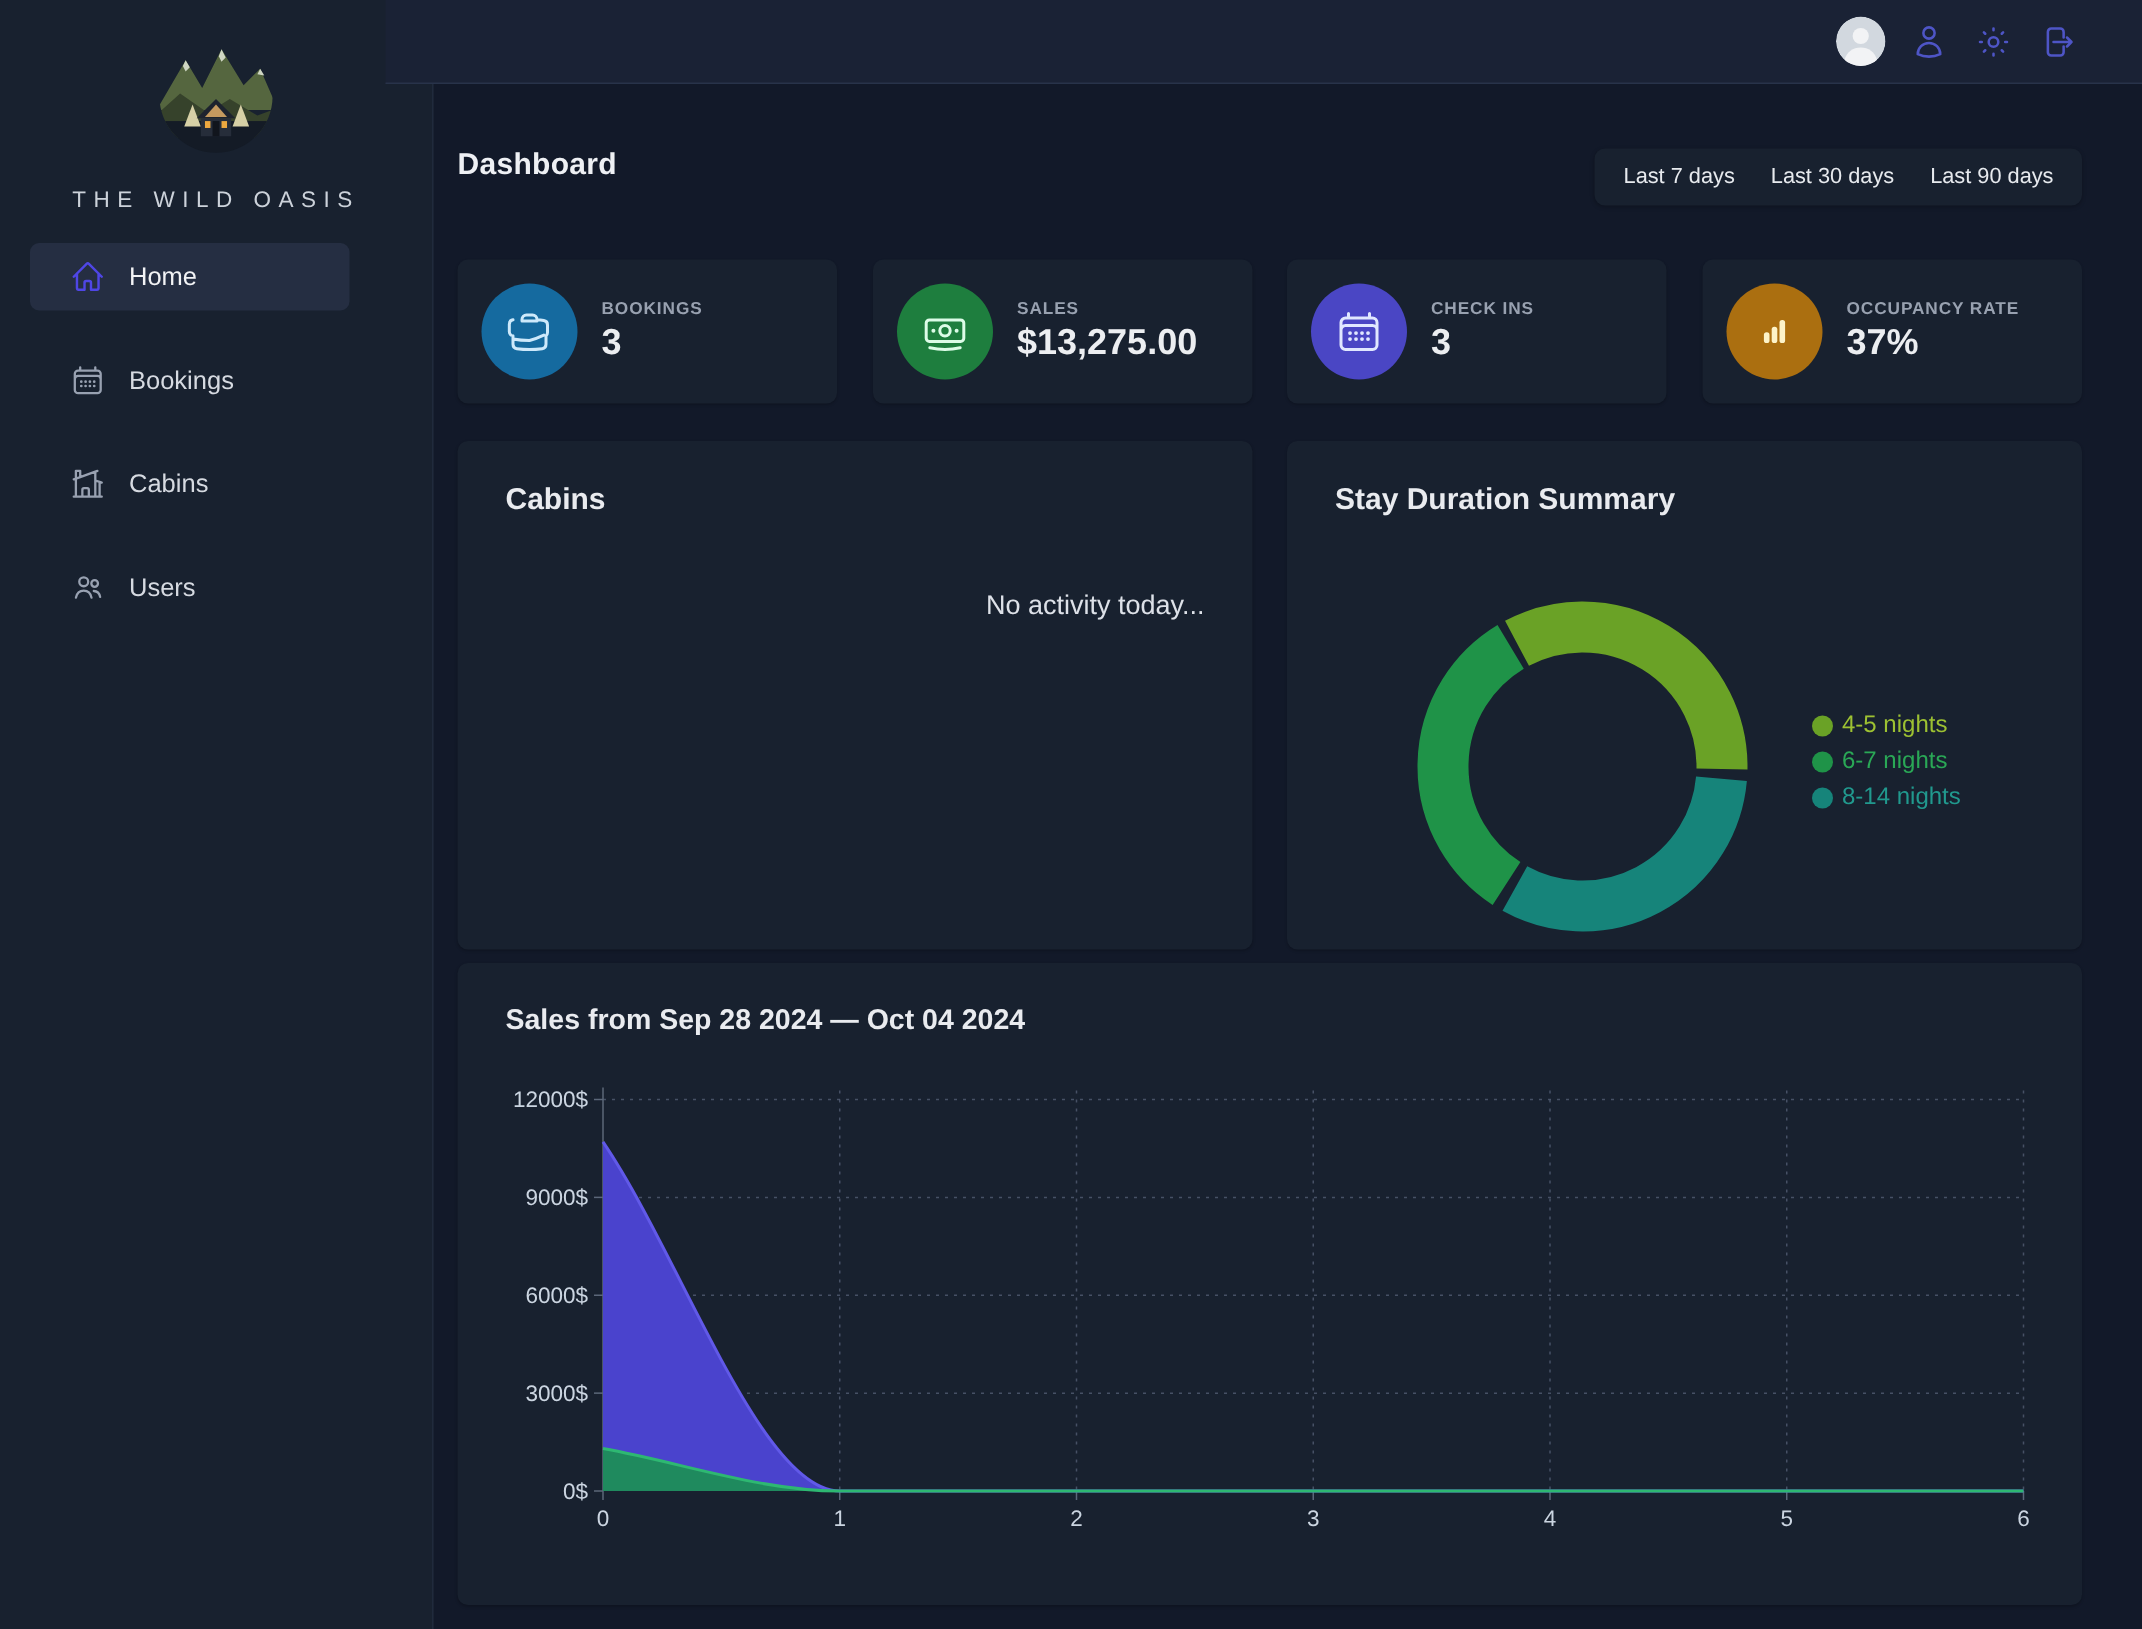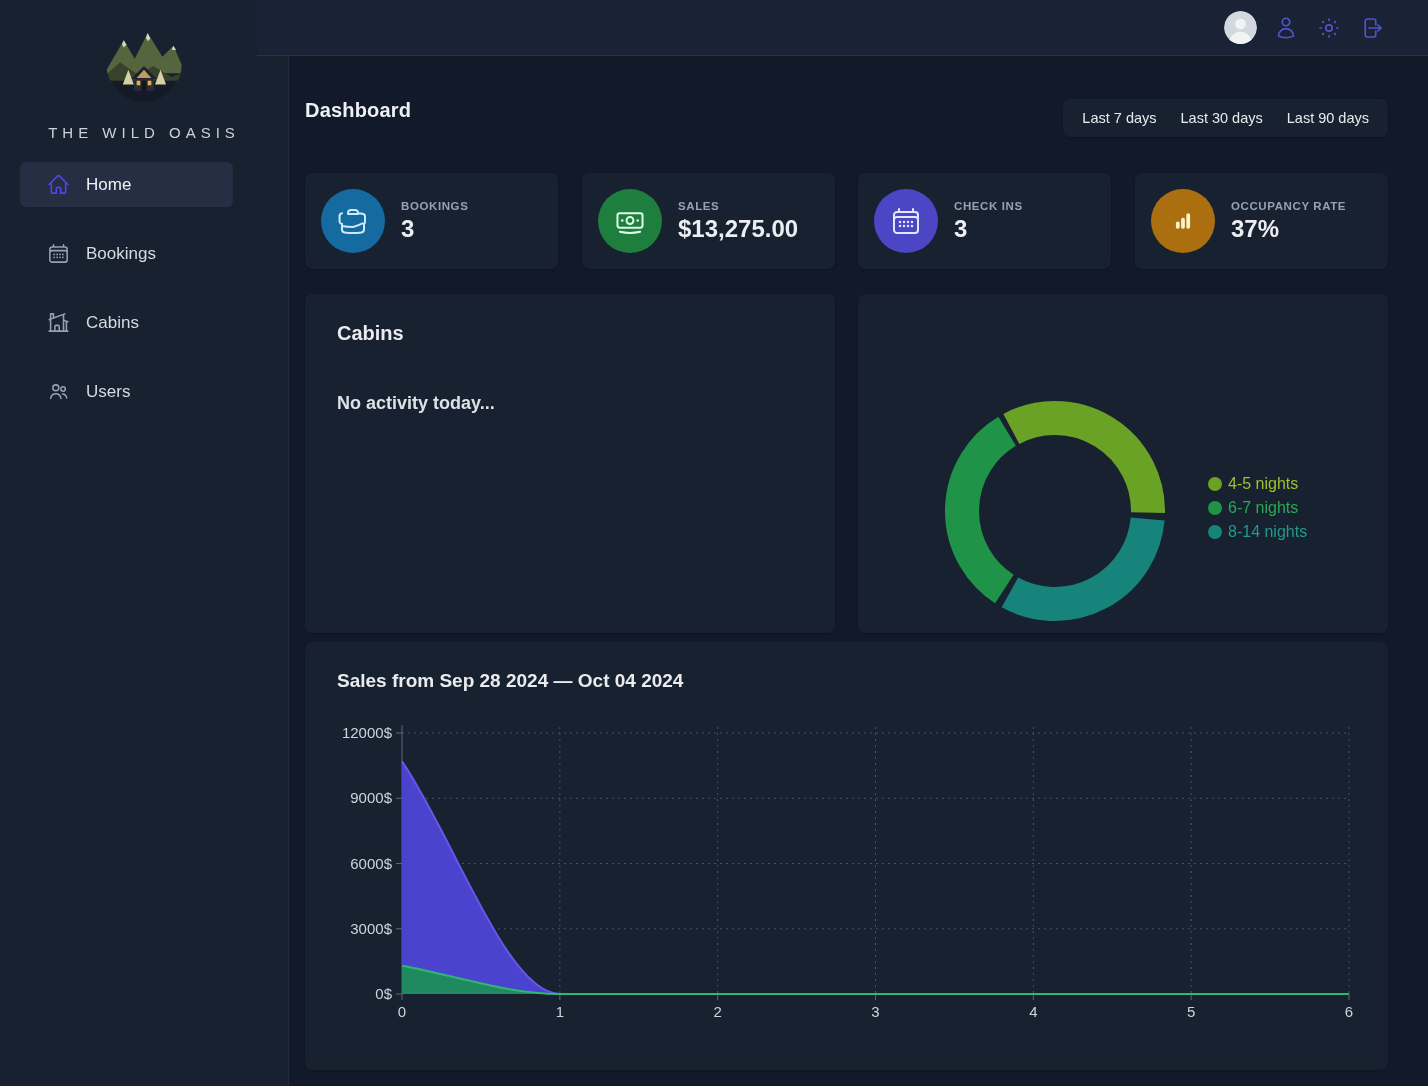--- a/index.html
+++ b/index.html
@@ -71,21 +71,21 @@
   .stat-value { font-size:24px; font-weight:600; color:#eceef1; }
   
   .card {
     position:absolute; background:#18212f; border-radius:7px;
     box-shadow:0 1px 2px rgba(0,0,0,.2); padding:28px 32px;
   }
   .card h2 { font-size:20px; font-weight:700; color:#e9ebef; }
   #today-card   { left:305px; top:294px; width:530px; height:339px; }
   #stay-card    { left:858px; top:294px; width:530px; height:339px; }
   #sales-card   { left:305px; top:642px; width:1083px; height:428px; }
-  .empty-msg { text-align:left; margin-top:48px; font-size:18px; font-weight:700; color:#dde1e8; }
+  .empty-msg { text-align:right; margin-top:48px; font-size:18px; font-weight:400; color:#dde1e8; }
   #donut-chart { position:absolute; left:77px; top:97px; width:240px; height:240px; }
   .legend { position:absolute; left:350px; top:180px; display:flex; flex-direction:column; gap:5px; }
   .legend-row { display:flex; align-items:center; gap:6px; height:19px; }
   .legend-dot { width:14px; height:14px; border-radius:50%; flex:0 0 auto; }
   .legend-label { font-size:16px; font-weight:500; }
   #sales-title { font-size:19px; }
   #area-chart { position:absolute; left:0; top:0; width:1083px; height:428px; }
   #area-chart text { font-family:"Liberation Sans","DejaVu Sans",sans-serif; font-size:15px; fill:#cbd5e1; }
 </style>
 </head>
@@ -230,20 +230,21 @@
     <div class="stat-value">37%</div>
   </div>
 </div>
 
 <section class="card" id="today-card">
   <h2>Cabins</h2>
   <p class="empty-msg">No activity today...</p>
 </section>
 
 <section class="card" id="stay-card">
+  <h2>Stay Duration Summary</h2>
   <svg id="donut-chart" viewBox="0 0 240 240">
       <path d="M 76.33914466091215 37.88587386411979 A 93 93 0 0 1 212.98583564954438 121.62307379866736" fill="none" stroke="#6aa226" stroke-width="34"></path>
       <path d="M 69.34856974360248 197.99636281892444 A 93 93 0 0 1 72.10145903336493 40.28344103470357" fill="none" stroke="#1f9348" stroke-width="34"></path>
       <path d="M 212.64610692253234 128.10548407553222 A 93 93 0 0 1 74.91270531709065 201.33963276396383" fill="none" stroke="#16847a" stroke-width="34"></path>
     </svg>
   <div class="legend">
     <div class="legend-row">
       <span class="legend-dot" style="background: rgb(106, 162, 38);"></span>
       <span class="legend-label" style="color: rgb(157, 193, 50);">4-5 nights</span>
     </div>

